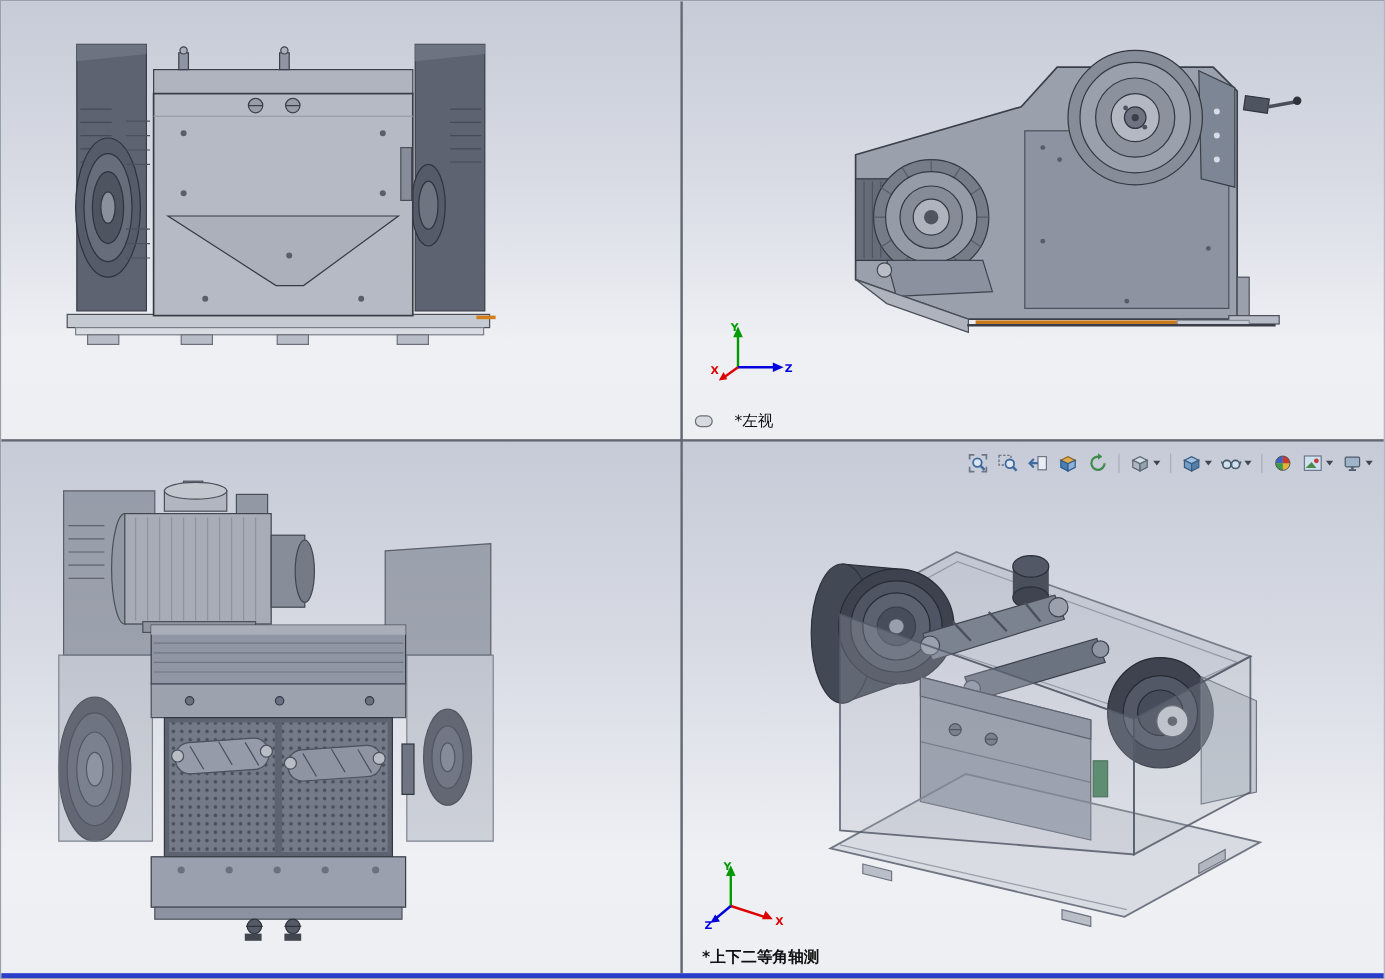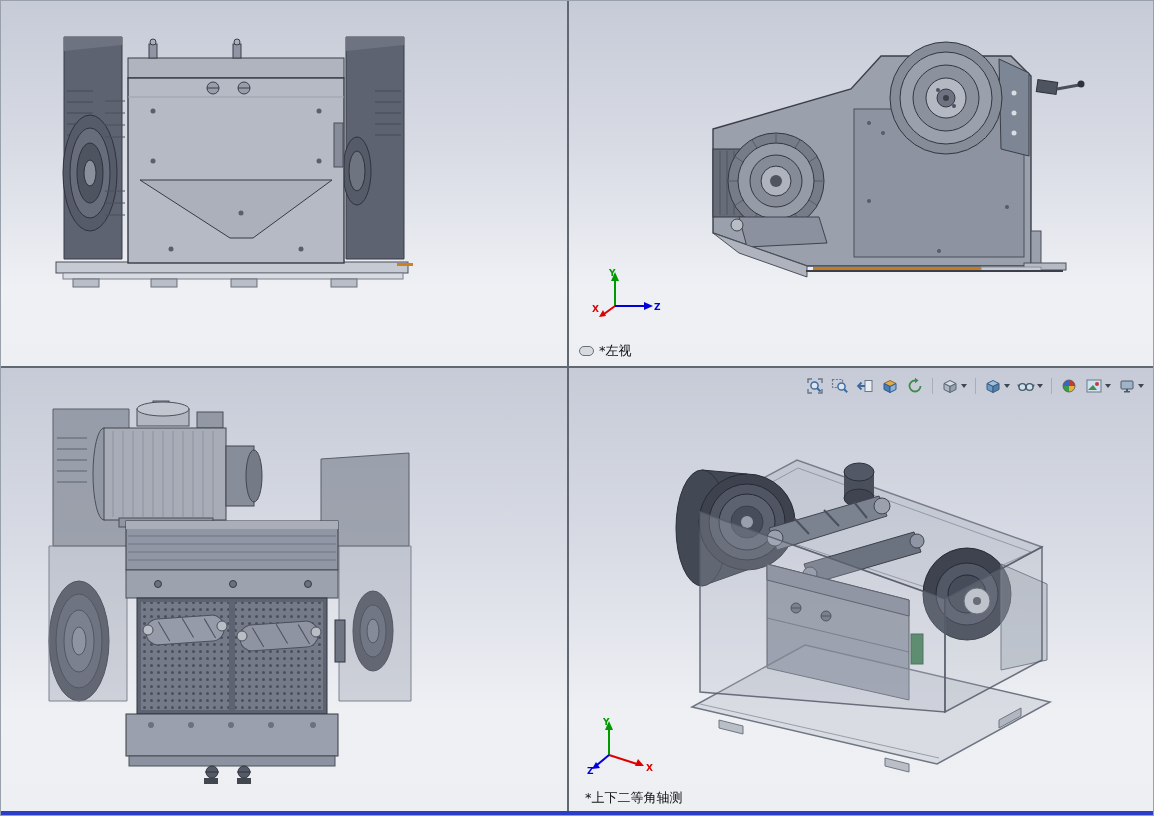--- a/index.html
+++ b/index.html
@@ -8,23 +8,23 @@
   #cad-window{position:relative;width:1154px;height:816px;overflow:hidden;border:1px solid #98a0ac;background:#dfe2e8}
   .viewport{position:absolute;background:linear-gradient(180deg,#c6cbd7 0%,#d8dbe4 40%,#eef0f4 78%,#edeff3 100%)}
   .vp-tl{left:0;top:0;width:566px;height:365px}
   .vp-tr{left:568px;top:0;width:586px;height:365px}
   .vp-bl{left:0;top:367px;width:566px;height:443px}
   .vp-br{left:568px;top:367px;width:586px;height:443px}
   .divider-v{position:absolute;left:566px;top:0;width:2px;height:810px;background:#626872;z-index:5}
   .divider-h{position:absolute;left:0;top:365px;width:1154px;height:2px;background:#626872;z-index:5}
   .bottom-bar{position:absolute;left:0;top:810px;width:1154px;height:6px;z-index:6}
   .model-svg{position:absolute;left:0;top:0;width:100%;height:100%}
-  .view-label{position:absolute;display:flex;align-items:center;gap:5px;font-size:13px;color:#101010;z-index:4}
+  .view-label{position:absolute;display:flex;align-items:center;gap:18px;font-size:13px;color:#101010;z-index:4}
   .vp-tr .view-label{left:10px;bottom:6px}
-  .vp-br .view-label{left:16px;bottom:4px;font-weight:400}
+  .vp-br .view-label{left:16px;bottom:4px;font-weight:700}
   .stamp{width:15px;height:10px;border:1px solid #6a7078;border-radius:5px;background:#d7dae0;display:inline-block}
   .triad{position:absolute;z-index:4;pointer-events:none}
   .vp-tr .triad{left:22px;bottom:44px}
   .vp-br .triad{left:18px;bottom:36px}
   .triad text{font-size:9px;font-weight:bold}
   .headsup-toolbar{position:absolute;top:6px;right:6px;display:flex;align-items:center;gap:5px;padding:2px 4px;z-index:4}
   .tool-btn{display:flex;align-items:center;gap:2px;padding:1px;border-radius:3px;cursor:pointer}
   .caret{width:0;height:0;border-left:3px solid transparent;border-right:3px solid transparent;border-top:4px solid #3f4650}
   .sep{width:1px;height:16px;background:#a7aeb9;margin:0 2px}
 </style>

